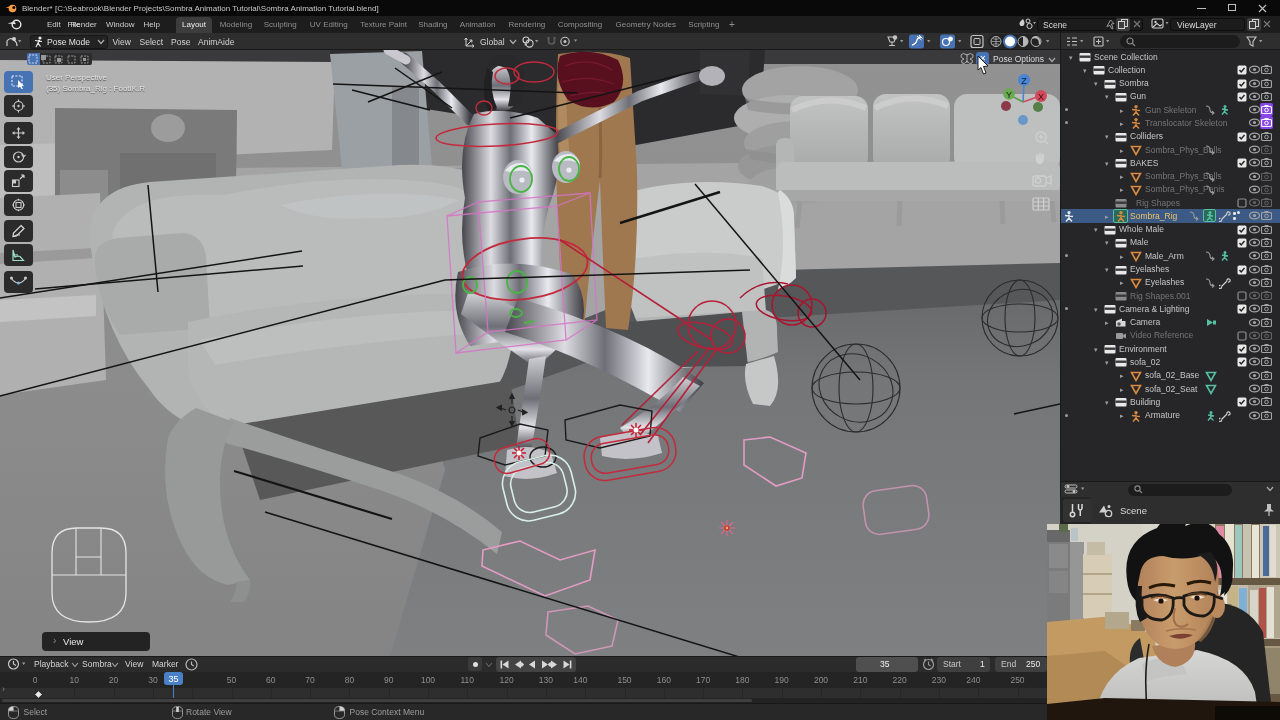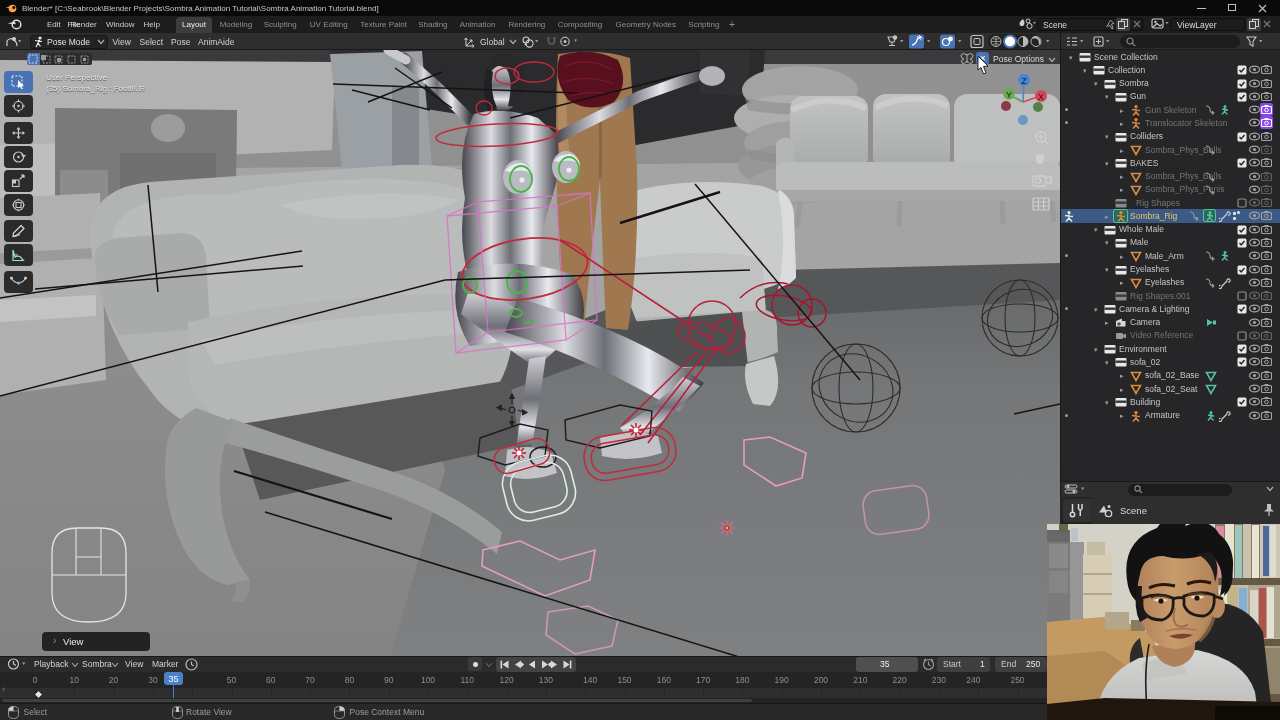--- a/index.html
+++ b/index.html
@@ -1148,21 +1148,21 @@
 <div class="abs" style="left:180.2px;top:675px;width:24px;text-align:center;font-size:14px;color:#8e8e8e;margin-top:12px;">40</div>
 <div class="abs" style="left:219.5px;top:675px;width:24px;text-align:center;font-size:8.5px;color:#8e8e8e;">50</div>
 <div class="abs" style="left:258.8px;top:675px;width:24px;text-align:center;font-size:8.5px;color:#8e8e8e;">60</div>
 <div class="abs" style="left:298.1px;top:675px;width:24px;text-align:center;font-size:8.5px;color:#8e8e8e;">70</div>
 <div class="abs" style="left:337.4px;top:675px;width:24px;text-align:center;font-size:8.5px;color:#8e8e8e;">80</div>
 <div class="abs" style="left:376.7px;top:675px;width:24px;text-align:center;font-size:8.5px;color:#8e8e8e;">90</div>
 <div class="abs" style="left:416.0px;top:675px;width:24px;text-align:center;font-size:8.5px;color:#8e8e8e;">100</div>
 <div class="abs" style="left:455.3px;top:675px;width:24px;text-align:center;font-size:8.5px;color:#8e8e8e;">110</div>
 <div class="abs" style="left:494.6px;top:675px;width:24px;text-align:center;font-size:8.5px;color:#8e8e8e;">120</div>
 <div class="abs" style="left:533.9px;top:675px;width:24px;text-align:center;font-size:8.5px;color:#8e8e8e;">130</div>
-<div class="abs" style="left:573.2px;top:675px;width:24px;text-align:right;font-size:8.5px;color:#8e8e8e;">140</div>
+<div class="abs" style="left:573.2px;top:675px;width:24px;text-align:left;font-size:8.5px;color:#8e8e8e;">140</div>
 <div class="abs" style="left:612.5px;top:675px;width:24px;text-align:center;font-size:8.5px;color:#8e8e8e;">150</div>
 <div class="abs" style="left:651.8px;top:675px;width:24px;text-align:center;font-size:8.5px;color:#8e8e8e;">160</div>
 <div class="abs" style="left:691.1px;top:675px;width:24px;text-align:center;font-size:8.5px;color:#8e8e8e;">170</div>
 <div class="abs" style="left:730.4px;top:675px;width:24px;text-align:center;font-size:8.5px;color:#8e8e8e;">180</div>
 <div class="abs" style="left:769.7px;top:675px;width:24px;text-align:center;font-size:8.5px;color:#8e8e8e;">190</div>
 <div class="abs" style="left:809.0px;top:675px;width:24px;text-align:center;font-size:8.5px;color:#8e8e8e;">200</div>
 <div class="abs" style="left:848.3px;top:675px;width:24px;text-align:center;font-size:8.5px;color:#8e8e8e;">210</div>
 <div class="abs" style="left:887.6px;top:675px;width:24px;text-align:center;font-size:8.5px;color:#8e8e8e;">220</div>
 <div class="abs" style="left:926.9px;top:675px;width:24px;text-align:center;font-size:8.5px;color:#8e8e8e;">230</div>
 <div class="abs" style="left:966.2px;top:675px;width:24px;font-size:8.5px;color:#8e8e8e;">240</div>

